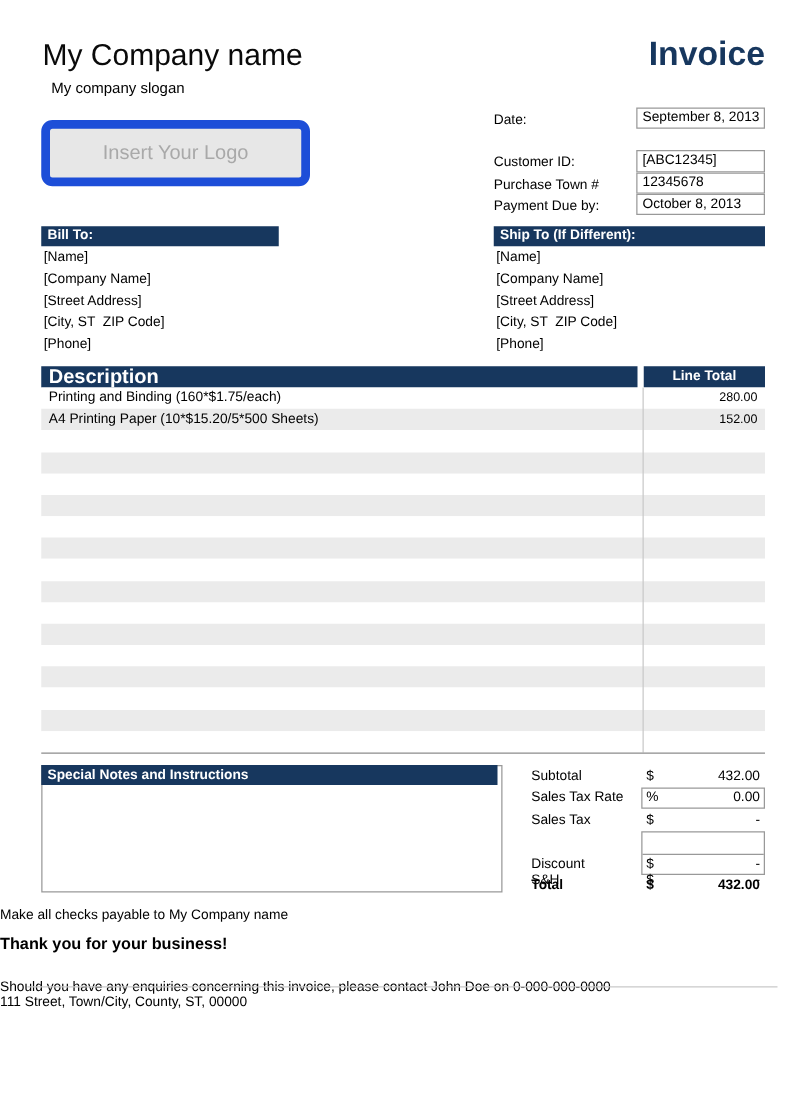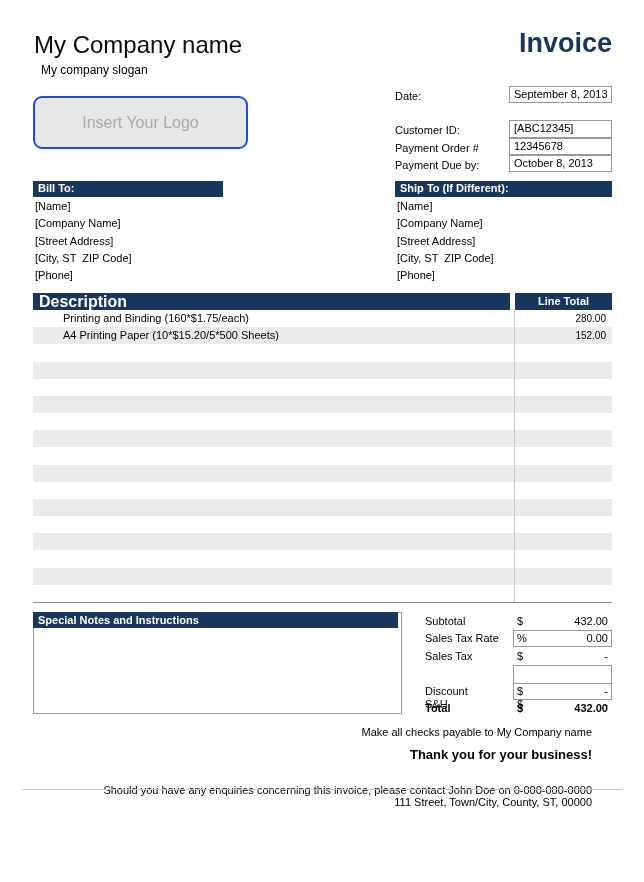--- a/index.html
+++ b/index.html
@@ -15,21 +15,21 @@
   .page {
     position:relative; width:644px; height:882px; background:#fff;
     font-family:"Liberation Sans", sans-serif; color:#000; overflow:hidden;
   }
   
   .company-name { position:absolute; left:34px; top:31px; font-size:24px; color:#0a0a0a; }
   .company-slogan { position:absolute; left:41px; top:63px; font-size:12px; }
   .invoice-title { position:absolute; right:32px; top:28px; font-size:27px; font-weight:bold; color:var(--navy); }
   .logo-box {
     position:absolute; left:33px; top:96px; width:215px; height:53px;
-    background:var(--logo-bg); border:2px solid #1d4ed8; border-radius:9px;
+    background:var(--logo-bg); border:7px solid #1d4ed8; border-radius:9px;
     display:flex; align-items:center; justify-content:center;
     font-size:16px; color:var(--logo-text);
   }
   
   .meta-row { position:absolute; left:395px; width:217px; height:17.2px; }
   .meta-label { font-size:11px; line-height:17.2px; }
   .meta-value {
     position:absolute; right:0; top:0; width:103px; height:17.2px;
     border:1px solid var(--border-box); background:#fff;
     font-size:11px; line-height:15.2px; padding-left:4px; overflow:hidden;
@@ -49,39 +49,39 @@
     line-height:17px; padding-left:6px;
   }
   .thead-total {
     position:absolute; left:515px; top:293px; width:97px; height:17px;
     background:var(--navy); color:#fff; font-size:11px; font-weight:bold;
     line-height:17px; text-align:center;
   }
   .tbody { position:absolute; left:33px; top:310px; width:579px; }
   .trow { height:17.18px; background:#fff; position:relative; }
   .trow.alt { background:var(--alt-row); }
-  .trow .desc { position:absolute; left:6px; top:0; font-size:11px; line-height:17.18px;margin-left:24px; }
+  .trow .desc { position:absolute; left:6px; top:0; font-size:11px; line-height:17.18px; }
   .trow .ltotal { position:absolute; right:6px; top:0; font-size:10px; line-height:17.18px; text-align:right; }
   .col-divider { position:absolute; left:514px; top:310px; width:1px; height:292px; background:var(--border-light); }
   .table-bottom { position:absolute; left:33px; top:602px; width:579px; height:1px; background:#8C8C8C; }
   
   .notes-box { position:absolute; left:33px; top:612px; width:369px; height:102px; border:1px solid var(--border-box); background:#fff; }
   .notes-bar { position:absolute; left:33px; top:612px; width:365px; height:16px; background:var(--navy); color:#fff; font-size:11px; font-weight:bold; line-height:16px; padding-left:5px; }
   
   .totrow { position:absolute; left:425px; width:187px; height:17.5px; font-size:11px; }
   .totrow .tlabel { position:absolute; left:0; top:2px; }
   .totrow .tsym { position:absolute; left:92px; top:2px; }
   .totrow .tval { position:absolute; right:4px; top:2px; text-align:right; }
   .totrow.bold .tlabel, .totrow.bold .tsym, .totrow.bold .tval { font-weight:bold; }
   .tot-box { position:absolute; left:513px; width:99px; border:1px solid var(--border-box); background:transparent; }
   .box-taxrate { top:629.5px; height:17.5px; }
   .box-shdisc { top:664.5px; height:35.5px; }
   .box-shdisc .mid { position:absolute; left:0; top:17px; width:100%; height:1px; background:var(--border-box); }
   
-  .footer-line { position:absolute; left:0; width:592px; text-align:right; font-size:11px; }
+  .footer-line { position:absolute; left:0; width:592px; text-align:left; font-size:11px; }
   .f-checks { top:726px; }
   .f-thanks { top:747px; font-size:13px; font-weight:bold; }
   .f-enquiries { top:772px;margin-top:12px; }
   .f-rule { position:absolute; left:22px; top:789px; width:600px; height:1px; background:var(--border-light); }
   .f-address { top:796px; }
 </style>
 </head>
 <body>
 
 <div class="page">
@@ -95,21 +95,21 @@
 
   <div class="meta-row" style="top:86px">
     <span class="meta-label">Date:</span>
     <div class="meta-value">September 8, 2013</div>
   </div>
   <div class="meta-row" style="top:120.4px">
     <span class="meta-label">Customer ID:</span>
     <div class="meta-value">[ABC12345]</div>
   </div>
   <div class="meta-row" style="top:137.6px">
-    <span class="meta-label">Payment Order #</span>
+    <span class="meta-label">Purchase Town #</span>
     <div class="meta-value">12345678</div>
   </div>
   <div class="meta-row" style="top:154.8px">
     <span class="meta-label">Payment Due by:</span>
     <div class="meta-value">October 8, 2013</div>
   </div>
 
   <div class="section-bar bar-billto">Bill To:</div>
   <div class="addr-line" style="left:35px; top:200px">[Name]</div>
   <div class="addr-line" style="left:35px; top:217.3px">[Company Name]</div>

